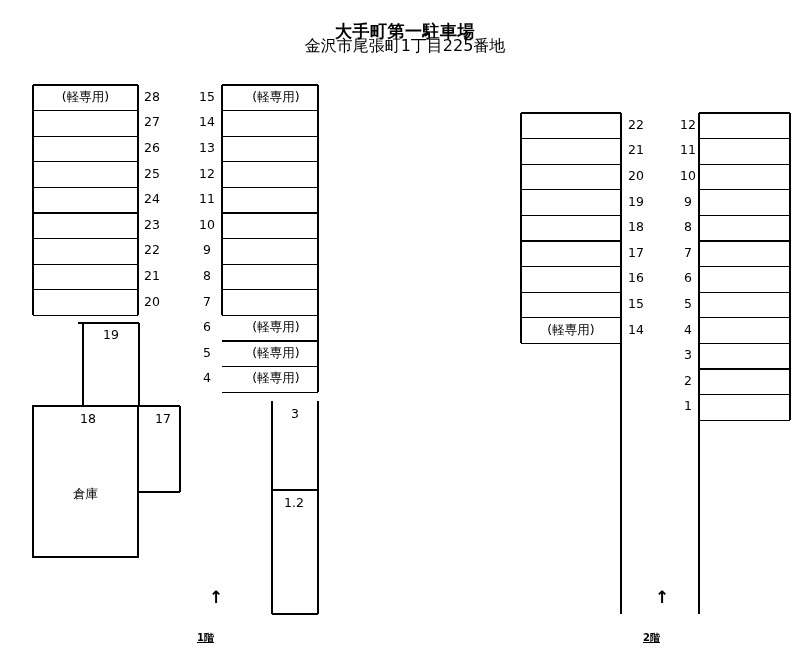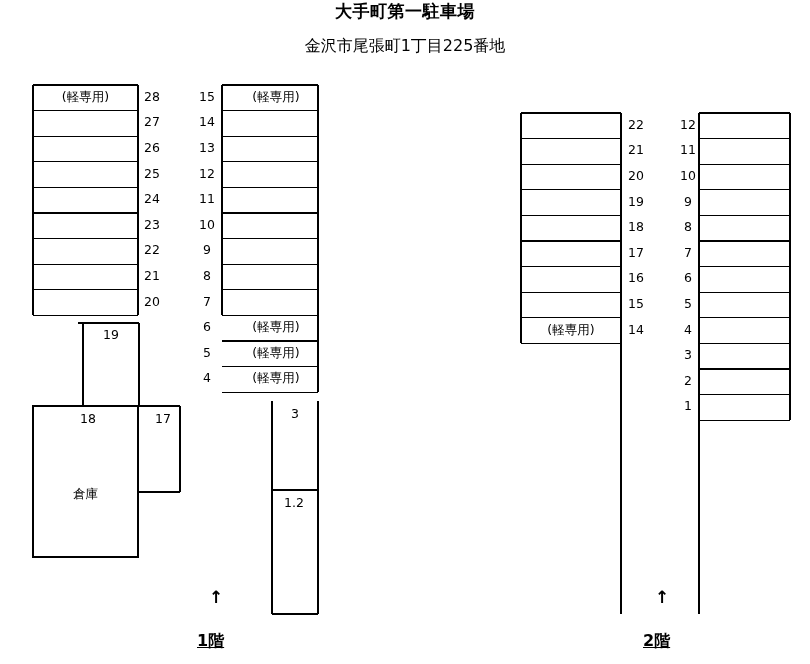--- a/index.html
+++ b/index.html
@@ -16,21 +16,21 @@
     overflow: hidden;
   }
   #page {
     position: relative;
     width: 810px;
     height: 664px;
   }
   .title {
     position: absolute;
     left: 0;
-    top: 0;
+    top: 20px;
     width: 810px;
     text-align: center;
     font-size: 17px;
     font-weight: bold;
     letter-spacing: 0.5px;
     font-family: "DejaVu Sans", "Liberation Sans", sans-serif;
   }
   .subtitle {
     position: absolute;
     left: 0;
@@ -62,21 +62,21 @@
     font-family: "DejaVu Sans", "Liberation Sans", sans-serif;
     fill: #000000;
   }
   .boxlabel {
     font-size: 12.5px;
     font-family: "DejaVu Sans", "Liberation Sans", sans-serif;
     fill: #000000;
   }
   .floorlabel {
     position: absolute;
-    font-size: 16px;
+    font-size: 10px;
     font-weight: bold;
     text-decoration: underline;
     font-family: "DejaVu Sans", "Liberation Sans", sans-serif;
     white-space: nowrap;
   }
   .arrow {
     position: absolute;
     font-size: 17px;
     font-weight: bold;
     line-height: 1;

